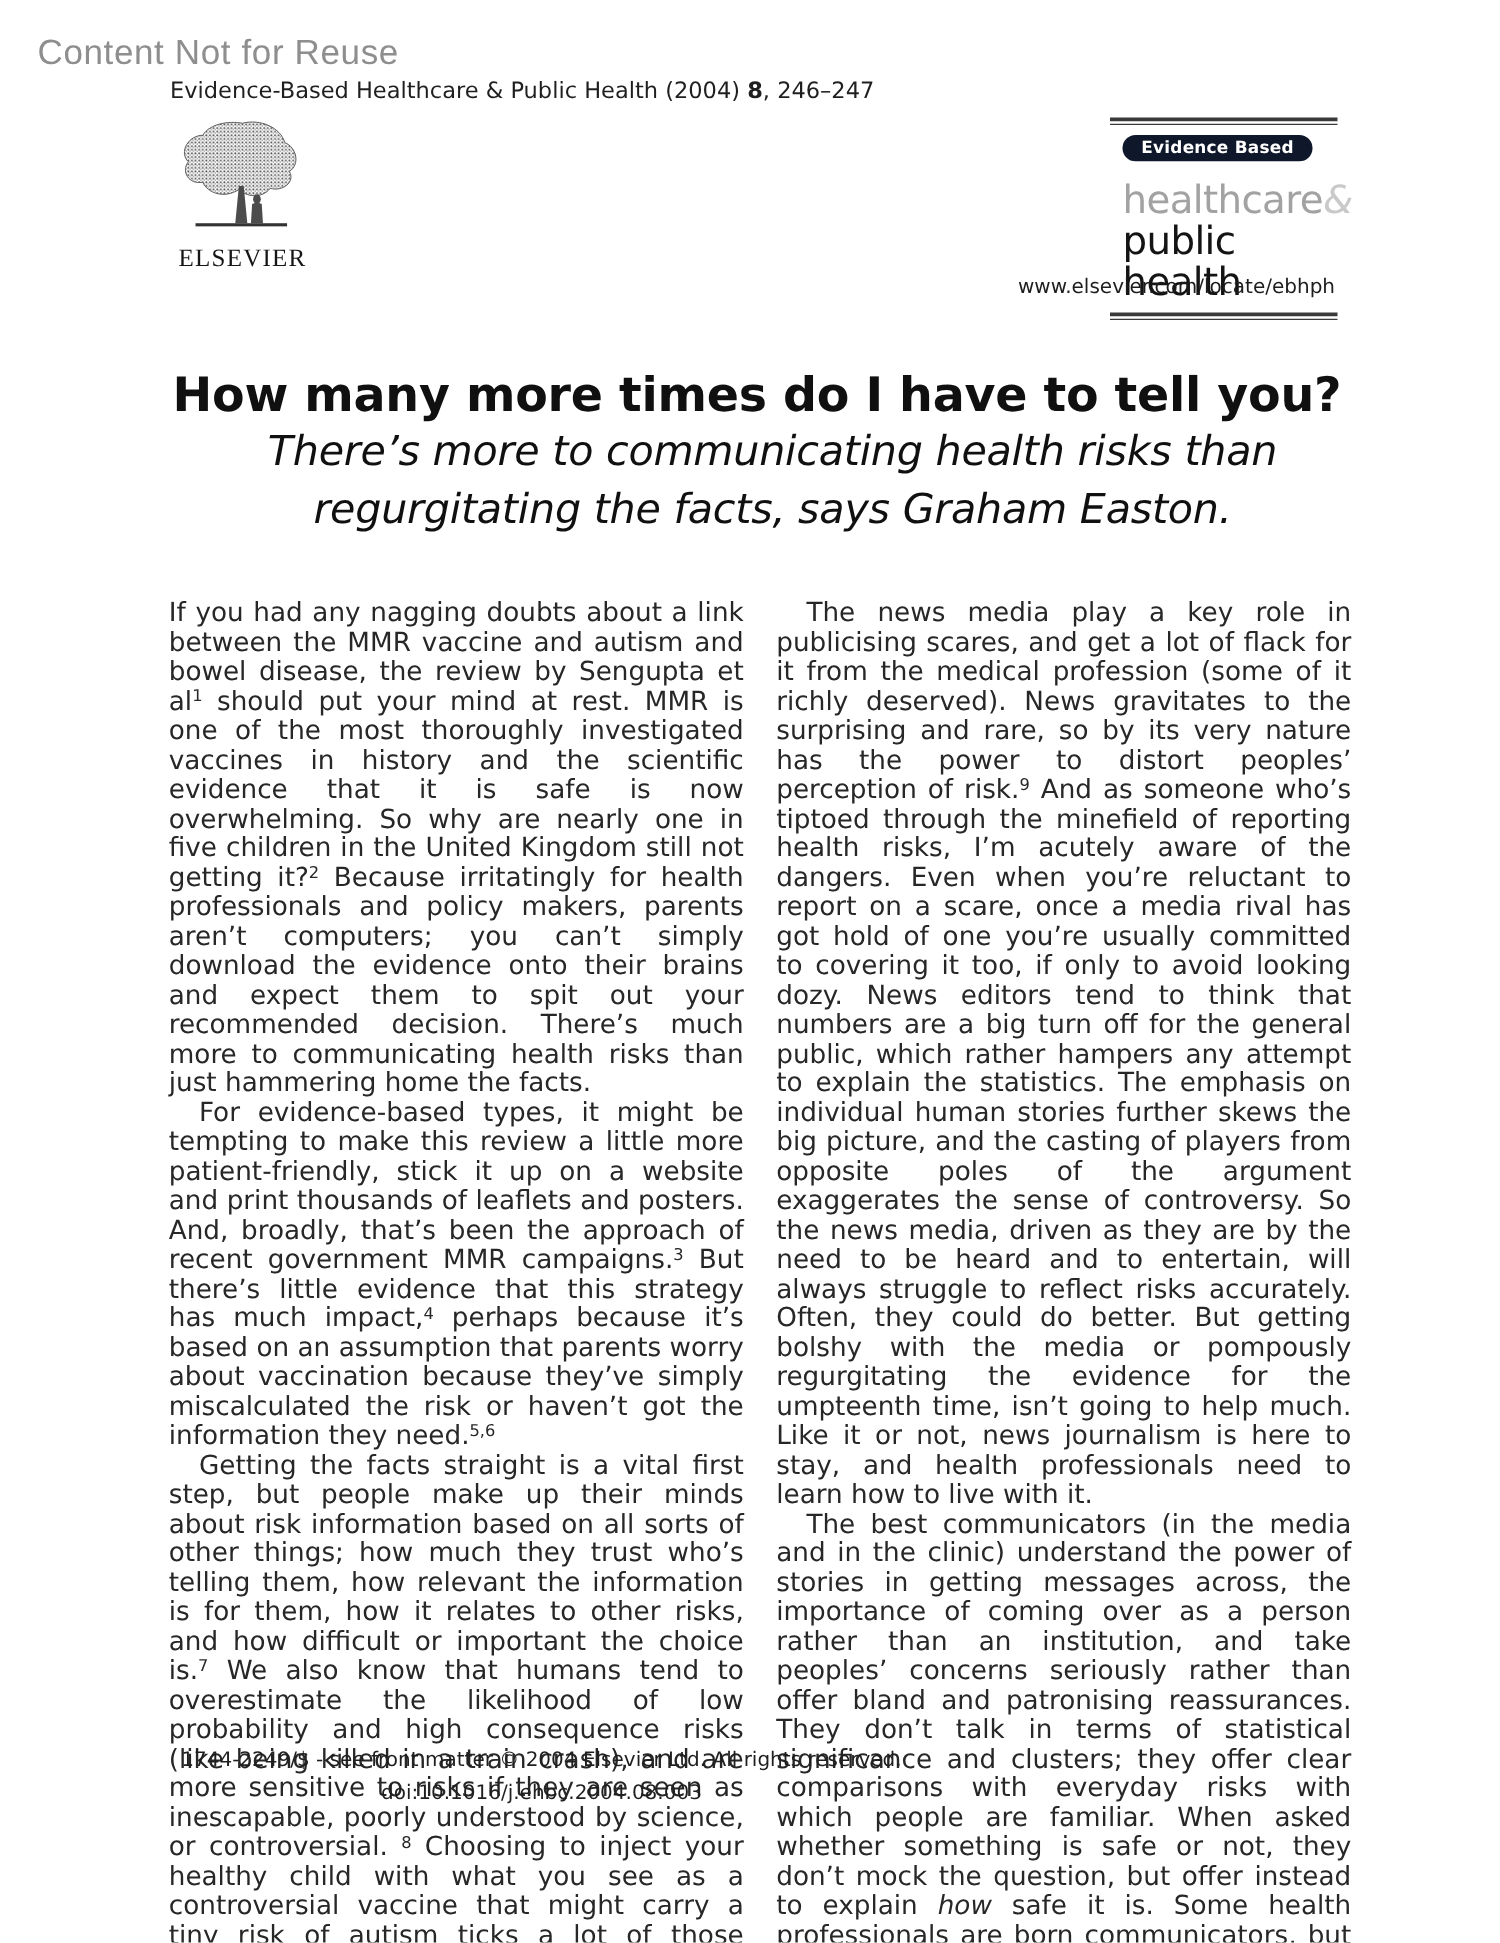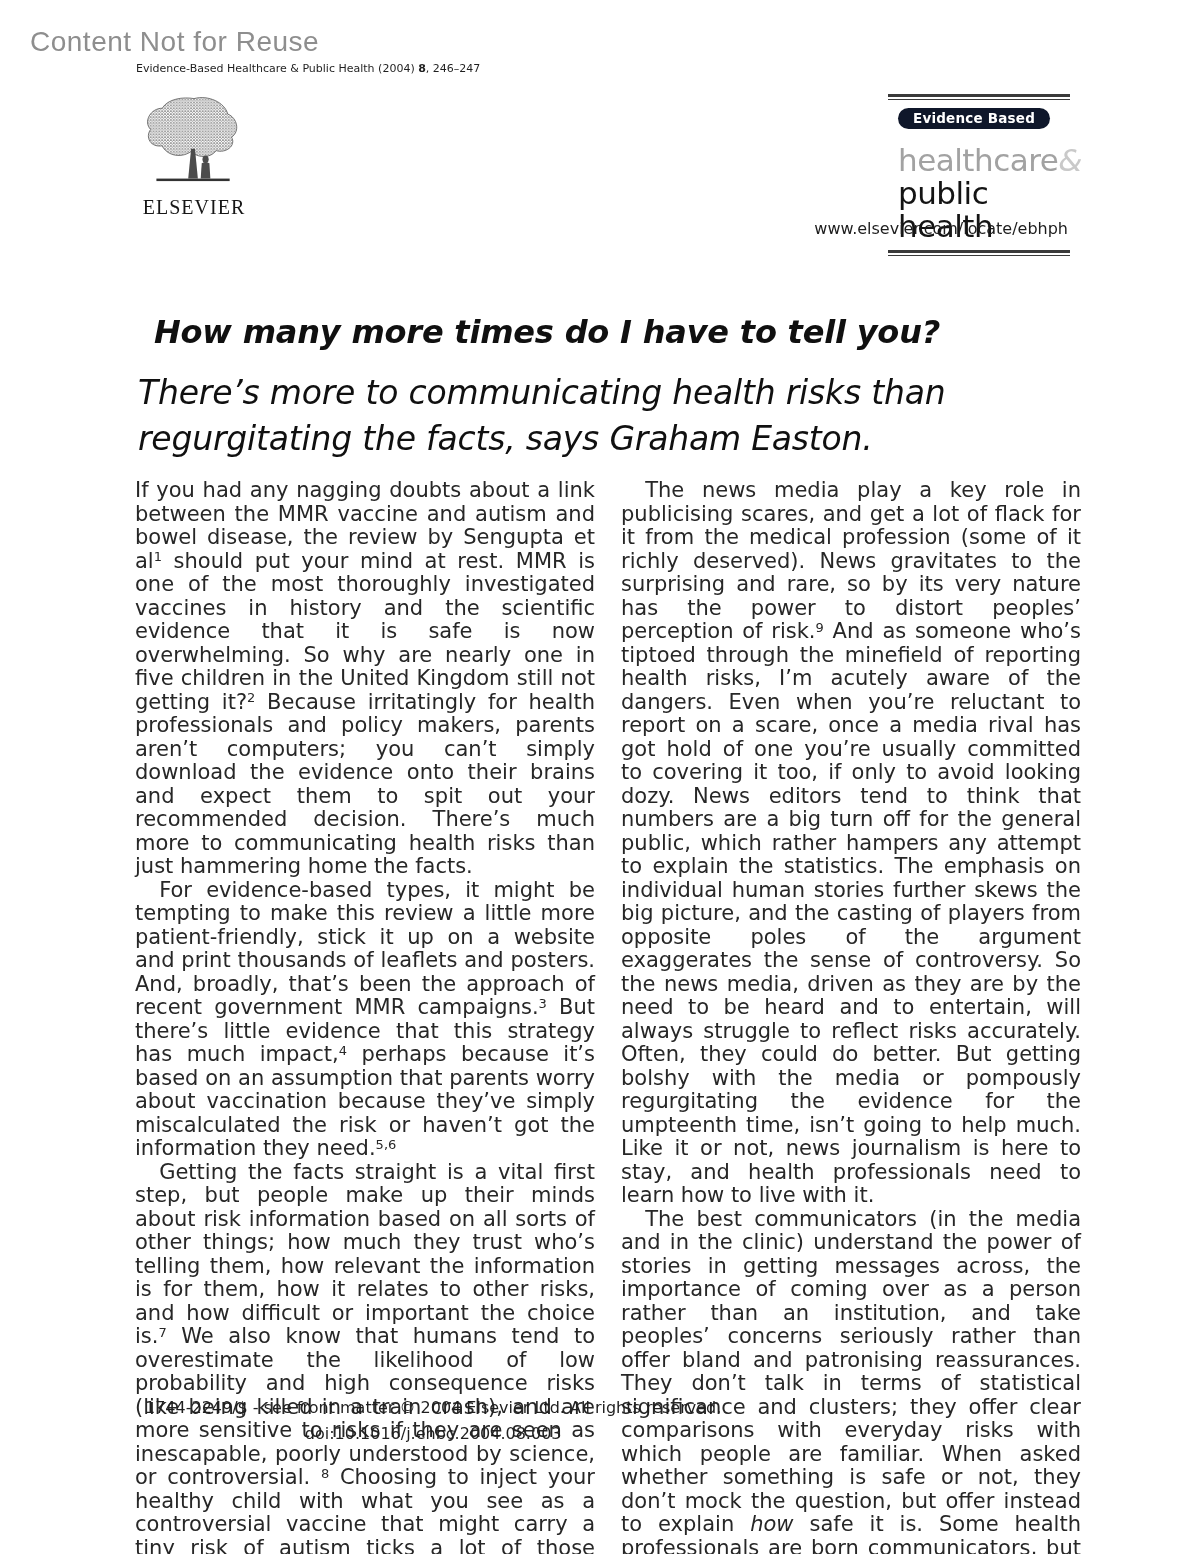--- a/index.html
+++ b/index.html
@@ -11,21 +11,21 @@
     font-family: "DejaVu Sans", sans-serif;
     color: #262626;
   }
   .watermark {
     position: absolute; left: 30px; top: 26px;
     font-family: "Liberation Sans", sans-serif;
     font-size: 28px; color: #8e8e8e; letter-spacing: 0.5px;
   }
   .citation {
     position: absolute; left: 136px; top: 62px;
-    font-size: 11px; color: #1f1f1f;
+    font-size: 18px; color: #1f1f1f;
   }
   .elsevier {
     position: absolute; left: 135px; top: 92px; width: 118px;
     text-align: center;
   }
   .elsevier-word {
     font-family: "Liberation Serif", serif;
     font-size: 20px; letter-spacing: 1px; color: #161616;
     margin-top: 2px;
   }
@@ -53,26 +53,26 @@
     font-size: 31px; line-height: 33px; color: #141414;
     letter-spacing: -0.5px; word-spacing: -5px;
     margin-bottom: 7px;
   }
   .jurl {
     position: absolute; right: 132px; top: 219px;
     font-size: 16px; color: #1d1d1d;
   }
   .title-block { position: absolute; left: 138px; top: 294px; width: 960px; }
   .title-block h1 {
-    margin: 16px; font-size: 32px; line-height: 44px;
-    font-weight: 700; color: #101010; letter-spacing: -0.2px; font-style: italic;
+    margin: 0; font-size: 38px; line-height: 44px;
+    font-weight: 700; color: #101010; letter-spacing: -0.2px;
   }
   .subtitle {
     font-size: 33px; line-height: 46px; font-style: italic;
-    color: #101010; letter-spacing: -0.2px;
+    color: #101010; letter-spacing: -0.2px; text-align: center;
   }
   .cols {
     position: absolute; left: 135px; top: 479px; width: 946px;
     display: grid; grid-template-columns: 460px 460px; column-gap: 26px;
   }
   .cols p {
     margin: 0;
     font-size: 21px; line-height: 23.5px;
     text-align: justify; color: #272727;
   }

